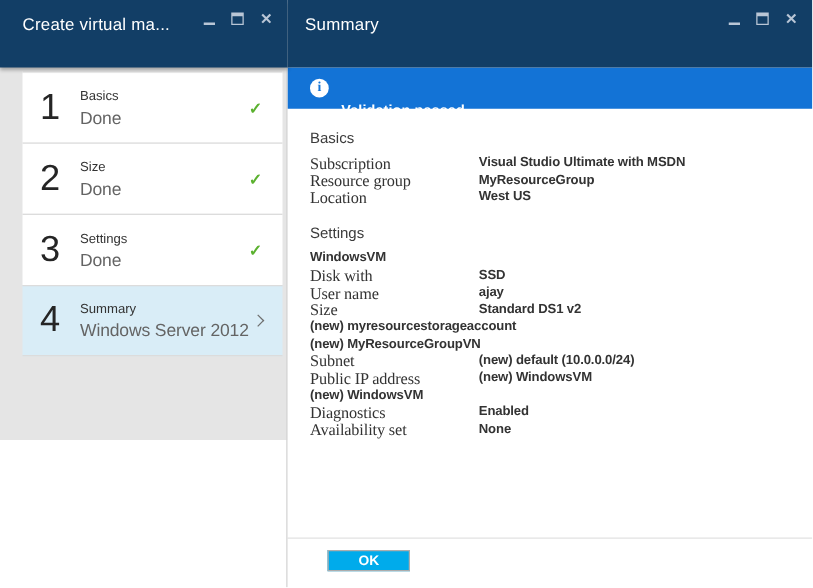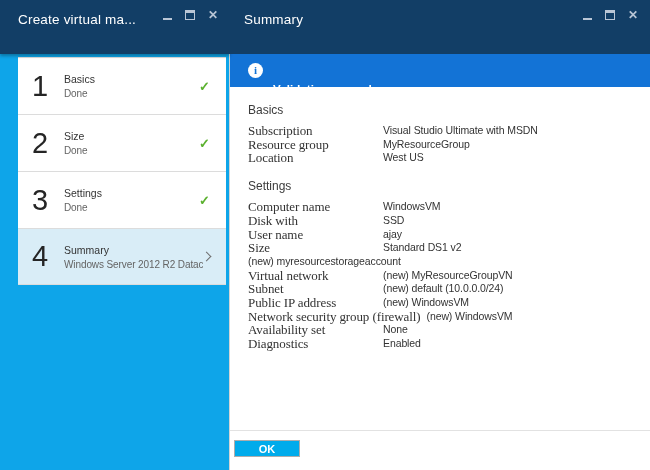--- a/index.html
+++ b/index.html
@@ -18,36 +18,36 @@
     position:absolute; left:18px; top:12px; font-size:13.5px;
     letter-spacing:.2px; white-space:nowrap;
   }
   .controls { position:absolute; top:9px; right:12px; display:flex; gap:13px; align-items:center; }
   .ctrl { display:inline-block; cursor:pointer; }
   .ctrl.min { width:9px; height:2px; background:#b9c6d6; margin-top:7px; }
   .ctrl.max { width:8px; height:6px; border:1px solid #b9c6d6; border-top-width:3px; background:transparent; }
   .ctrl.close { color:#b9c6d6; font-size:12px; line-height:12px; font-weight:bold; }
 
   
-  .left-blade { position:absolute; left:0; top:0; width:230px; height:470px; background:#0ea5e9; }
+  .left-blade { position:absolute; left:0; top:0; width:230px; height:352px; background:#e5e5e5; }
   .left-blade .titlebar { box-shadow:0 2px 3px rgba(0,0,0,.3); }
   .steps { position:absolute; left:18px; top:57px; width:208px; z-index:1; }
   .step {
     height:57px; box-sizing:border-box; border-top:1px solid #dcdcdc;
     display:flex; align-items:center; cursor:pointer; background:#fff;
   }
   .step:last-child { border-bottom:1px solid #dcdcdc; }
   .step.selected { background:var(--selbg,#d9edf7); }
   .step-number {
     width:36px; padding-left:4px; text-align:center; flex:0 0 auto;
     font-size:29px; color:#252525; line-height:1;
   }
   .step-text { display:flex; flex-direction:column; gap:3px; margin-left:6px; overflow:hidden; }
   .step-label { font-size:10.5px; color:#333; }
-  .step-subtitle { font-size:10px; color:#646464; white-space:nowrap; letter-spacing:-.1px; }
+  .step-subtitle { font-size:14px; color:#646464; white-space:nowrap; letter-spacing:-.1px; }
   .step-check {
     margin-left:auto; margin-right:16px; flex:0 0 auto;
     color:var(--green,#5bb12f); font-size:13px; font-weight:bold;
   }
   .step-chevron {
     margin-left:auto; margin-right:16px; flex:0 0 auto;
     width:6px; height:6px; border-top:1.5px solid #6e6e6e; border-right:1.5px solid #6e6e6e;
     transform:rotate(45deg);
   }
 
@@ -65,28 +65,28 @@
     color:var(--banner,#1373d6); font-family:"Liberation Serif", serif; font-weight:bold;
     font-size:11px; line-height:15px; text-align:center; margin-left:18px;
   }
   .banner-text { color:#fff; font-size:11.5px; font-weight:bold; margin-left:10px; letter-spacing:.1px;margin-top:36px; }
 
   .content { position:absolute; top:87px; left:18px; right:8px; padding-top:16px; }
   .section-heading { font-size:12px; font-weight:400; color:#3b3b3b; margin:0 0 7px; }
   .summary-section + .summary-section { margin-top:14px; }
   .row { display:flex; line-height:13.7px; }
   .row-label { flex:0 0 auto; min-width:129px; padding-right:6px; font-size:13px; color:#333; white-space:nowrap; letter-spacing:-.1px;font-family:Liberation Serif, serif; }
-  .row-value { font-size:10.5px; color:#333; white-space:nowrap; letter-spacing:-.1px; }
+  .row-value { font-size:10.5px; color:#333; white-space:nowrap; letter-spacing:-.1px;font-weight:bold; }
 
   .footer {
     position:absolute; left:0; bottom:0; width:100%; height:39px;
     border-top:1px solid #e2e2e2; background:#fff;
   }
   .ok-button {
-    position:absolute; left:4px; top:9px; width:66px; height:17px;
+    position:absolute; left:32px; top:9px; width:66px; height:17px;
     background:var(--okblue,#00abeb); border:1px solid #adadad; color:#fff;
     font-weight:bold; font-size:11px; font-family:inherit;
     display:flex; align-items:center; justify-content:center; cursor:pointer; padding:0;
   }
 </style>
 </head>
 <body>
 
 <div class="app">
 
@@ -171,62 +171,59 @@
             <div class="row">
     <span class="row-label">Location</span>
     <span class="row-value">West US</span>
   </div>
           </div>
   </section>
         <section class="summary-section">
     <h3 class="section-heading">Settings</h3>
     <div class="rows">
             <div class="row">
-    <span class="row-label">Computer name</span>
     <span class="row-value">WindowsVM</span>
   </div>
             <div class="row">
     <span class="row-label">Disk with</span>
     <span class="row-value">SSD</span>
   </div>
             <div class="row">
     <span class="row-label">User name</span>
     <span class="row-value">ajay</span>
   </div>
             <div class="row">
     <span class="row-label">Size</span>
     <span class="row-value">Standard DS1 v2</span>
   </div>
             <div class="row">
     <span class="row-value">(new) myresourcestorageaccount</span>
   </div>
             <div class="row">
-    <span class="row-label">Virtual network</span>
     <span class="row-value">(new) MyResourceGroupVN</span>
   </div>
             <div class="row">
     <span class="row-label">Subnet</span>
     <span class="row-value">(new) default (10.0.0.0/24)</span>
   </div>
             <div class="row">
     <span class="row-label">Public IP address</span>
     <span class="row-value">(new) WindowsVM</span>
   </div>
             <div class="row">
-    <span class="row-label">Network security group (firewall)</span>
     <span class="row-value">(new) WindowsVM</span>
+  </div>
+            <div class="row">
+    <span class="row-label">Diagnostics</span>
+    <span class="row-value">Enabled</span>
   </div>
             <div class="row">
     <span class="row-label">Availability set</span>
     <span class="row-value">None</span>
   </div>
-            <div class="row">
-    <span class="row-label">Diagnostics</span>
-    <span class="row-value">Enabled</span>
-  </div>
           </div>
   </section>
       </div>
 
     <div class="footer">
       <button class="ok-button">OK</button>
     </div>
   </div>
 
 </div>

